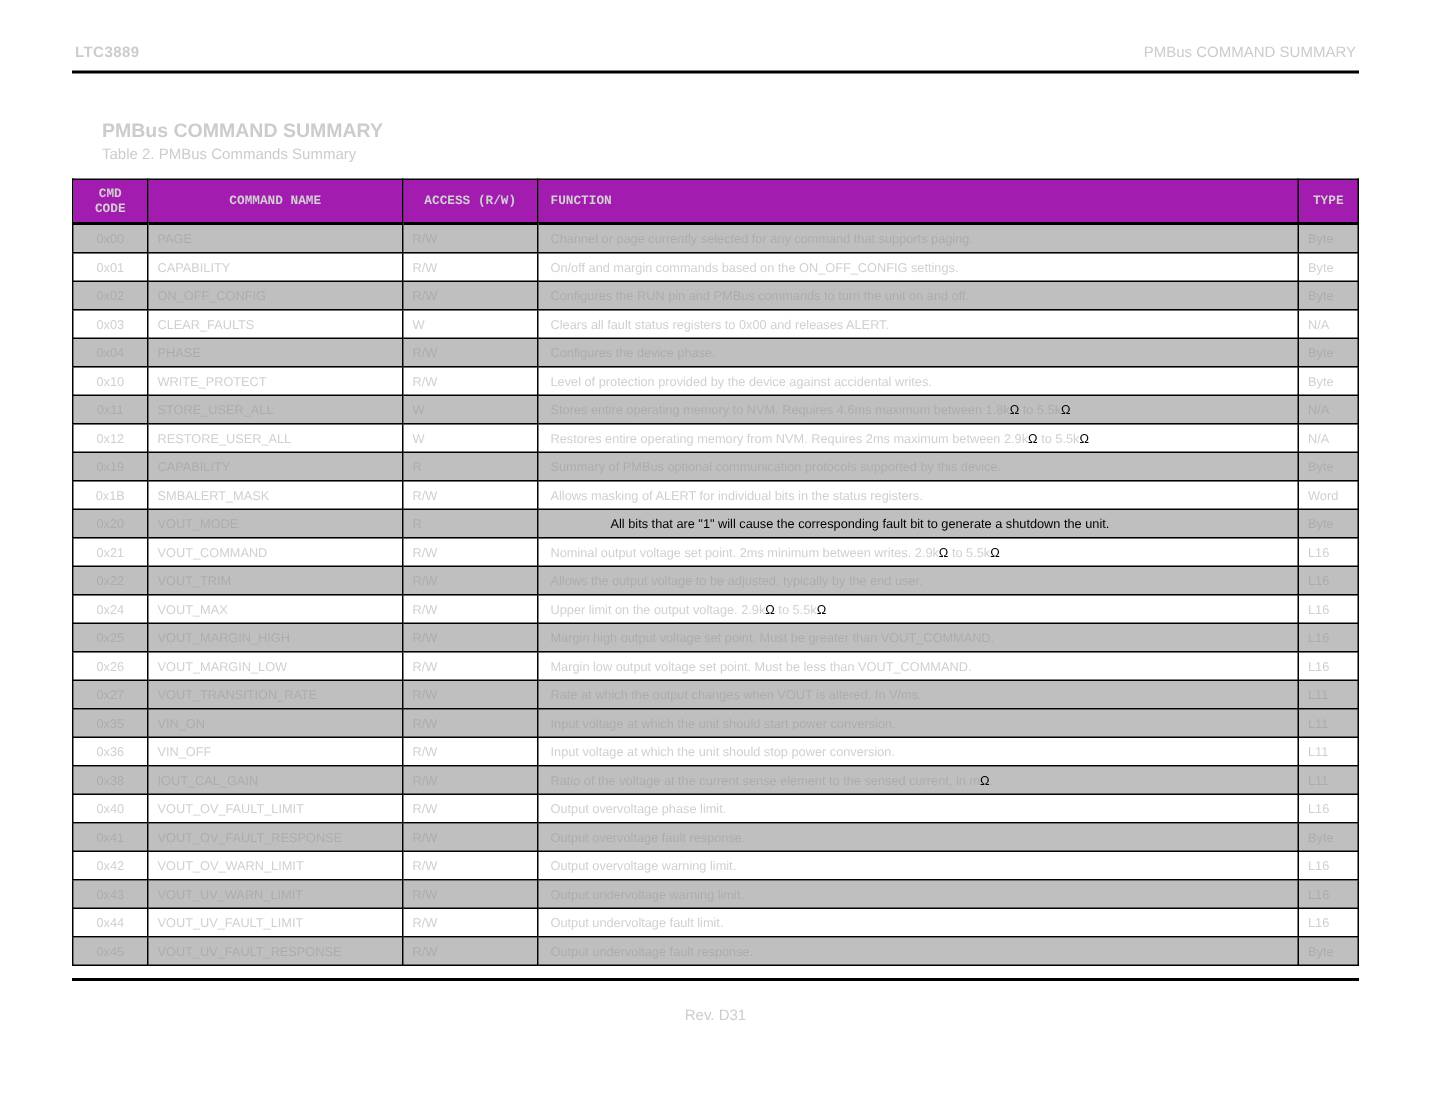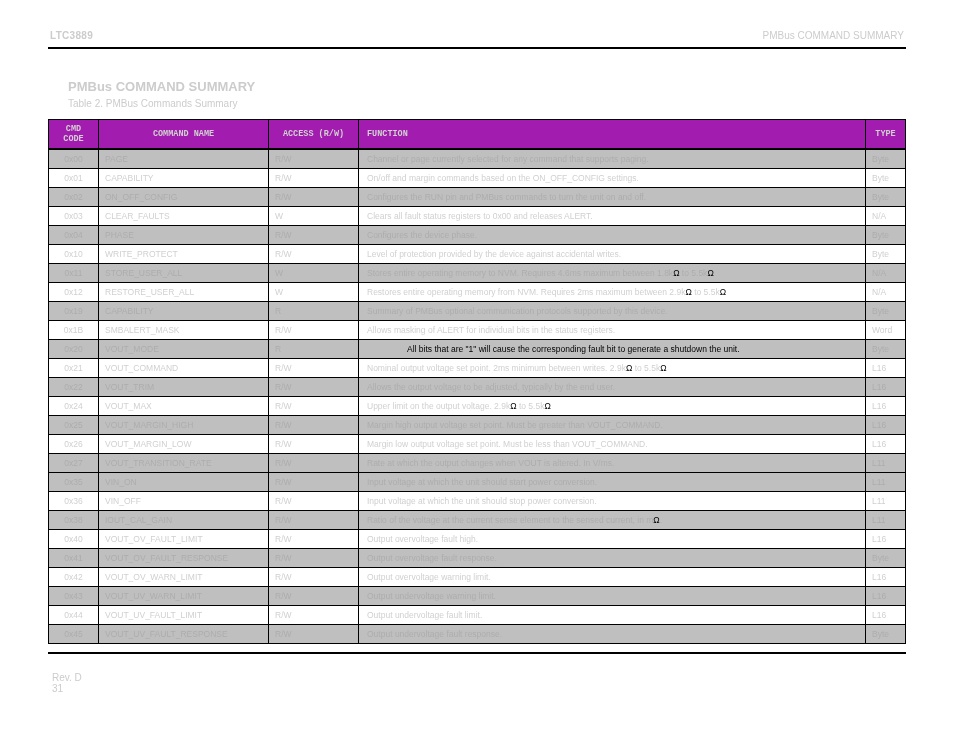--- a/index.html
+++ b/index.html
@@ -96,21 +96,20 @@
   tr.plain td .om { color:#000; }
   td.fun .black { color:#000; }
 
   .footer {
     display: flex;
     justify-content: center;
     font-size: 10px;
     color: #ccc;
     margin-top: 18px;
     padding: 0 4px;
-    flex-direction: column;
   }
 
   
   .faint { color:#e0e0e0; }
 </style>
 </head>
 <body>
 
 <div class="page">
 
@@ -280,21 +279,21 @@
           <td class="cmd">0x38</td>
           <td class="name">IOUT_CAL_GAIN</td>
           <td class="acc">R/W</td>
           <td class="fun"><span>Ratio of the voltage at the current sense element to the sensed current, in m</span><span class="om">Ω</span><span>.</span></td>
           <td class="typ">L11</td>
         </tr>
         <tr class="plain">
           <td class="cmd">0x40</td>
           <td class="name">VOUT_OV_FAULT_LIMIT</td>
           <td class="acc">R/W</td>
-          <td class="fun"><span>Output overvoltage fault high.</span></td>
+          <td class="fun"><span>Output overvoltage phase limit.</span></td>
           <td class="typ">L16</td>
         </tr>
         <tr class="shade">
           <td class="cmd">0x41</td>
           <td class="name">VOUT_OV_FAULT_RESPONSE</td>
           <td class="acc">R/W</td>
           <td class="fun"><span>Output overvoltage fault response.</span></td>
           <td class="typ">Byte</td>
         </tr>
         <tr class="plain">

